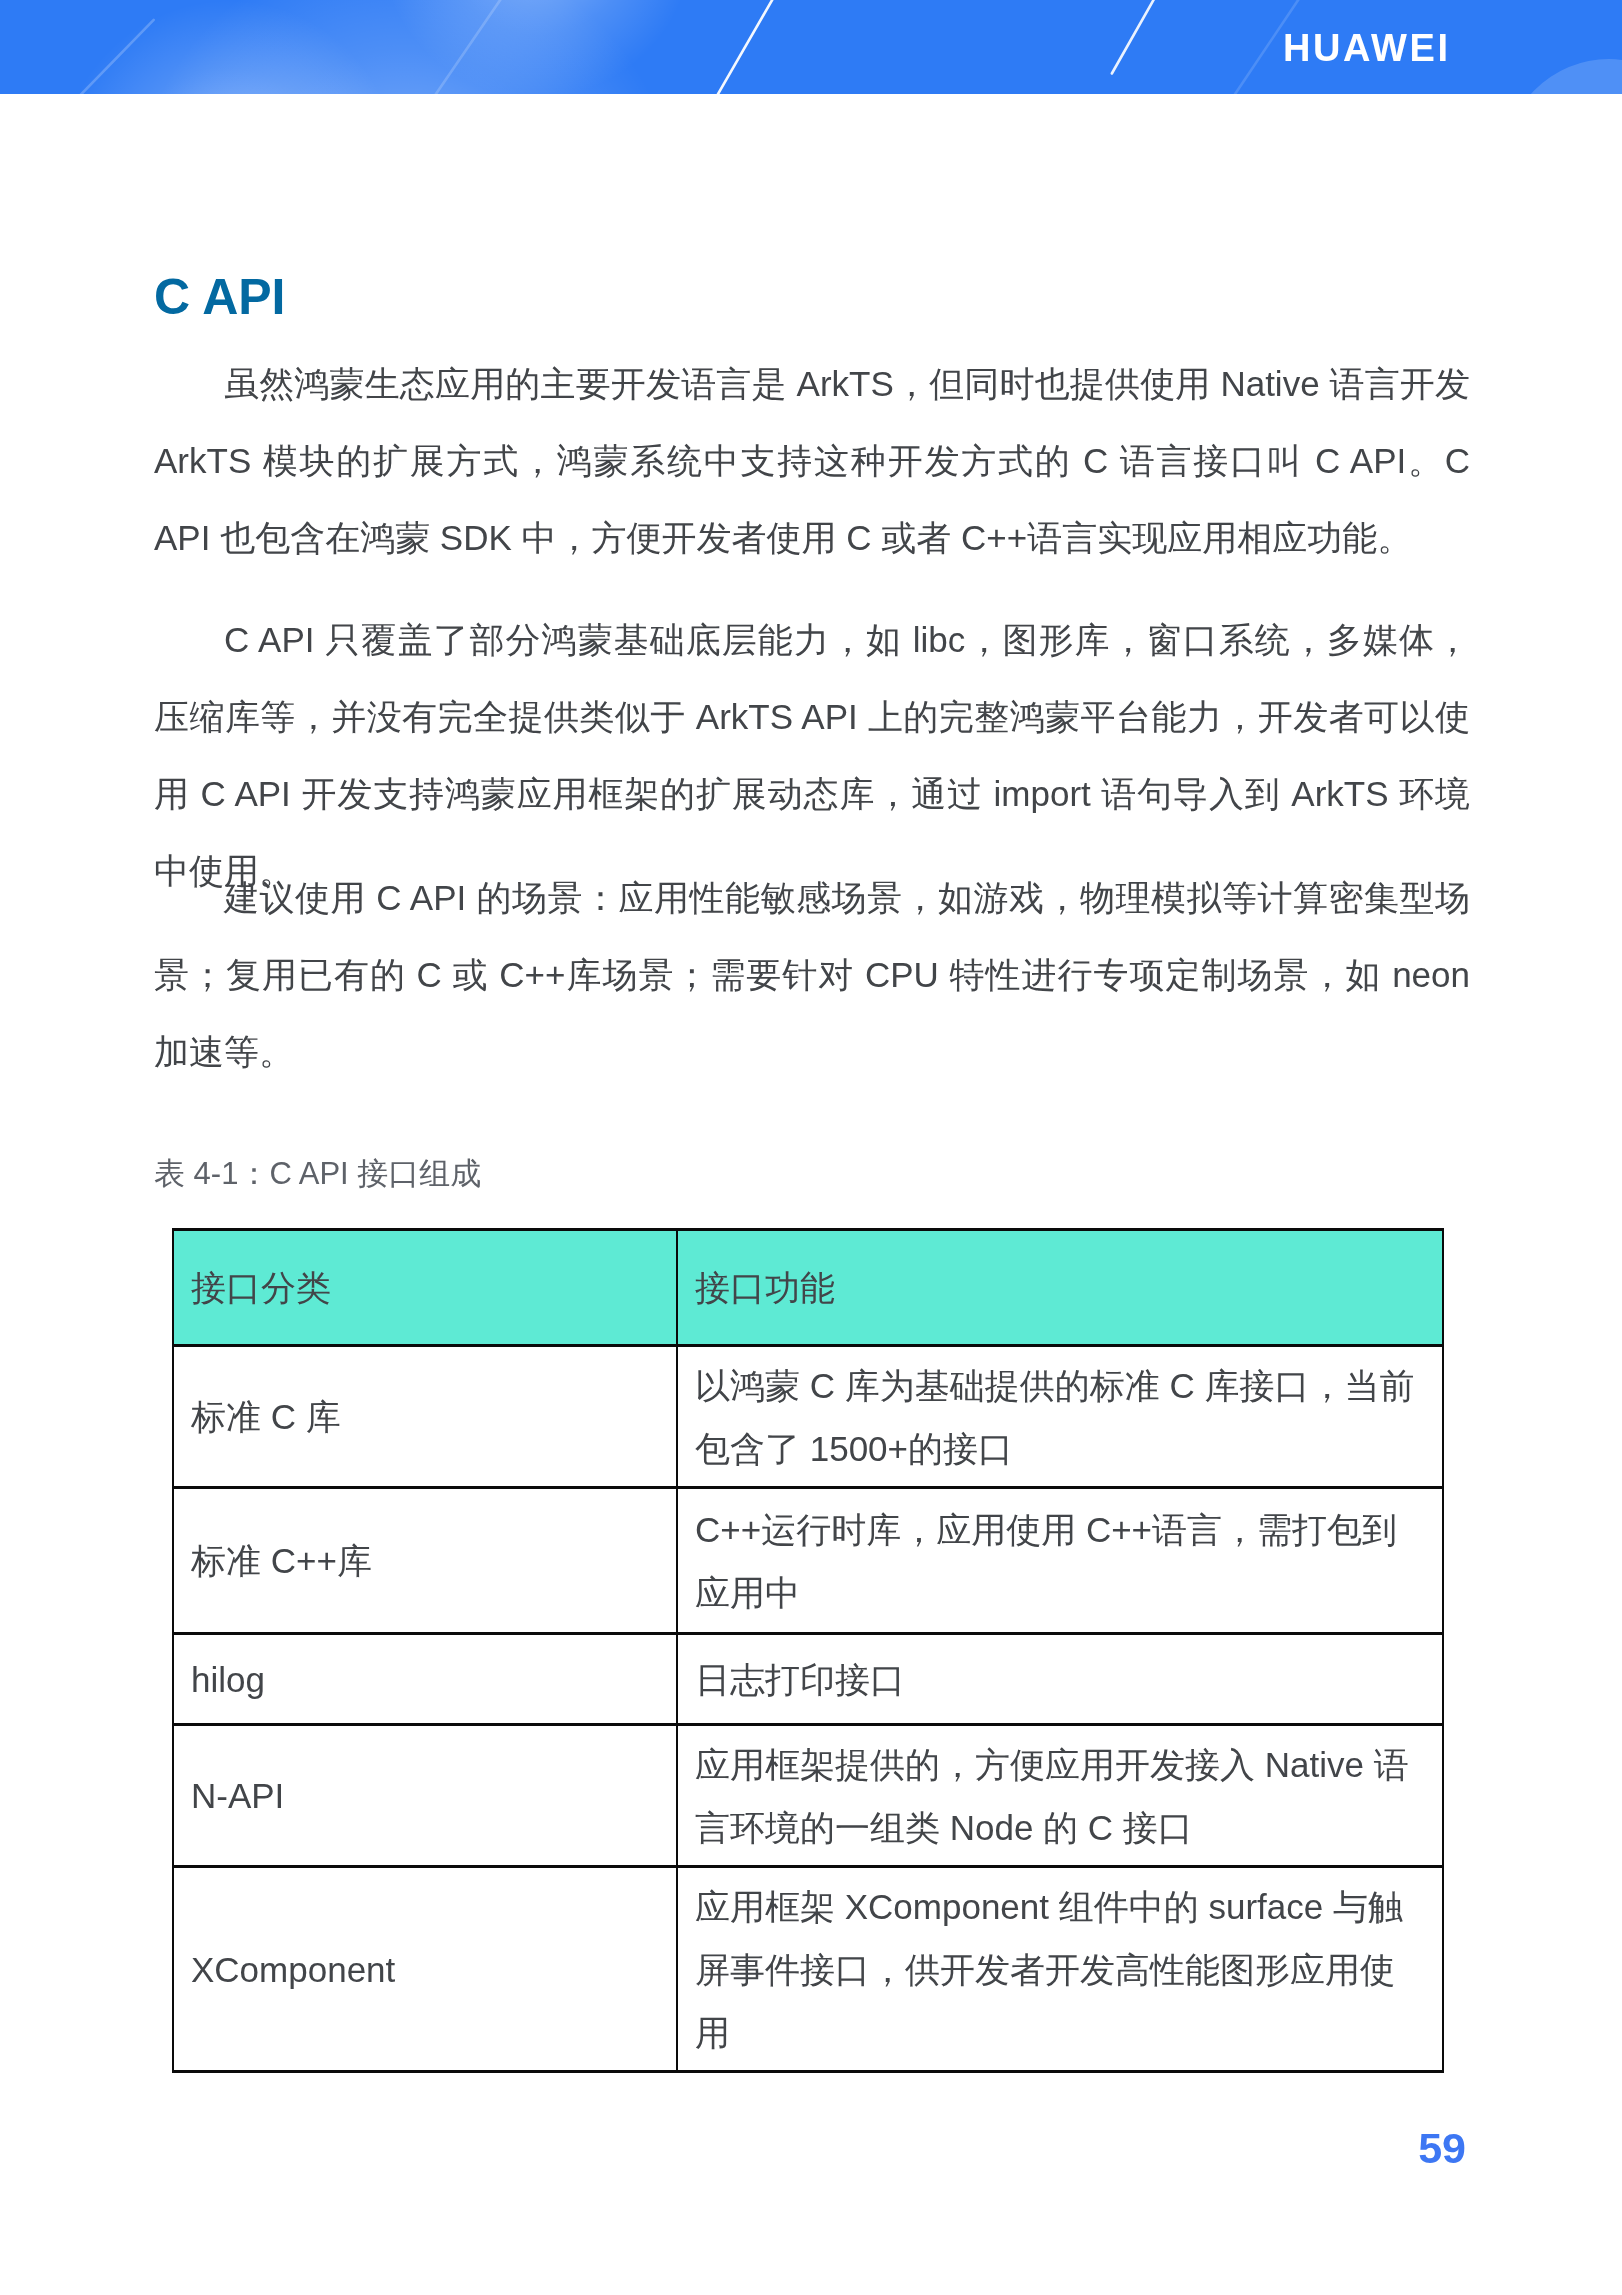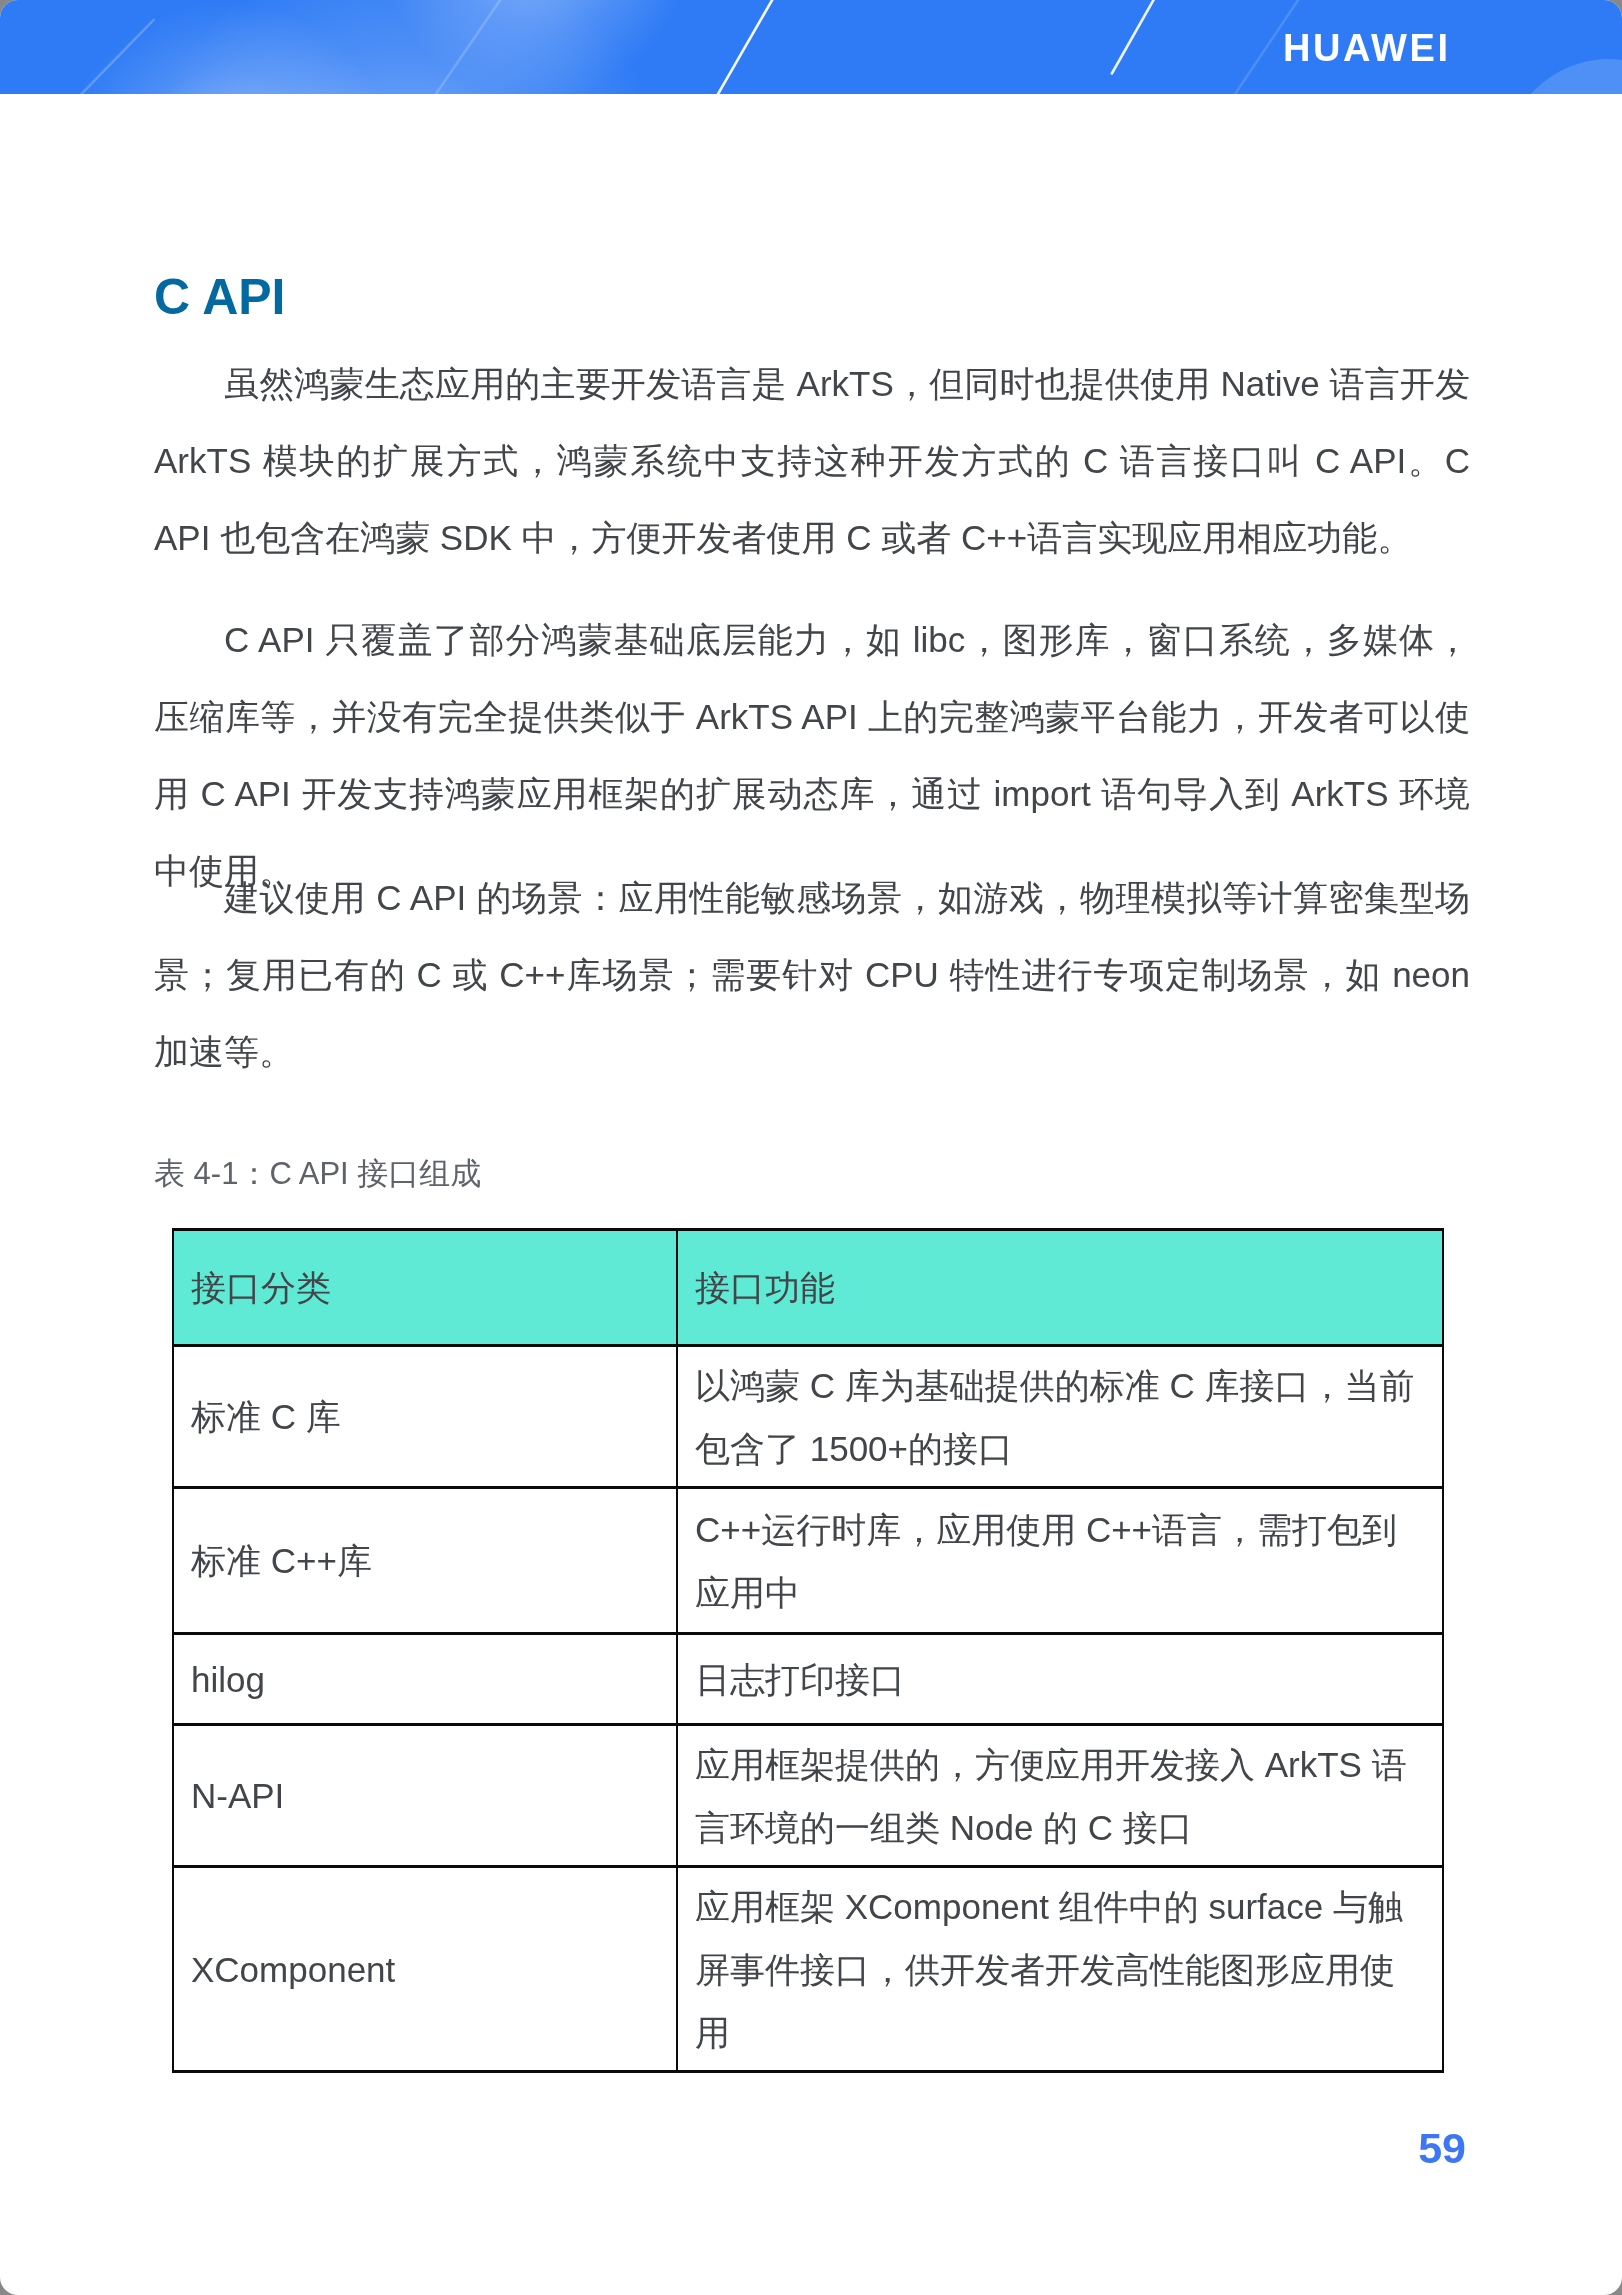--- a/index.html
+++ b/index.html
@@ -2,21 +2,20 @@
 <html style="font-size:10.5px"><head>
 <meta charset="utf-8">
 <style>
   html,body{margin:0;padding:0;background:#888;}
   .page{
     position:relative;
     width:1622px;height:2295px;
     background:#ffffff;
     overflow:hidden;
     font-family:"Liberation Sans","DejaVu Sans",sans-serif;
-    border-radius:18px;
   }
 
   
   .banner{
     position:absolute;left:0;top:0;width:1622px;height:94px;
     background:#2e7bf5;
     overflow:hidden;
   }
   .banner svg{position:absolute;left:0;top:0;}
   .brand{
@@ -130,21 +129,21 @@
     <tr class="row-1">
       <td>标准 C++库</td>
       <td>C++运行时库，应用使用 C++语言，需打包到应用中</td>
     </tr>
     <tr class="row-2">
       <td>hilog</td>
       <td>日志打印接口</td>
     </tr>
     <tr class="row-3">
       <td>N-API</td>
-      <td>应用框架提供的，方便应用开发接入 ArkTS 语言环境的一组类 Node 的 C 接口</td>
+      <td>应用框架提供的，方便应用开发接入 Native 语言环境的一组类 Node 的 C 接口</td>
     </tr>
     <tr class="row-4">
       <td>XComponent</td>
       <td>应用框架 XComponent 组件中的 surface 与触屏事件接口，供开发者开发高性能图形应用使用</td>
     </tr>
   </tbody>
     </table>
 
   <div class="page-number">59</div>
 

